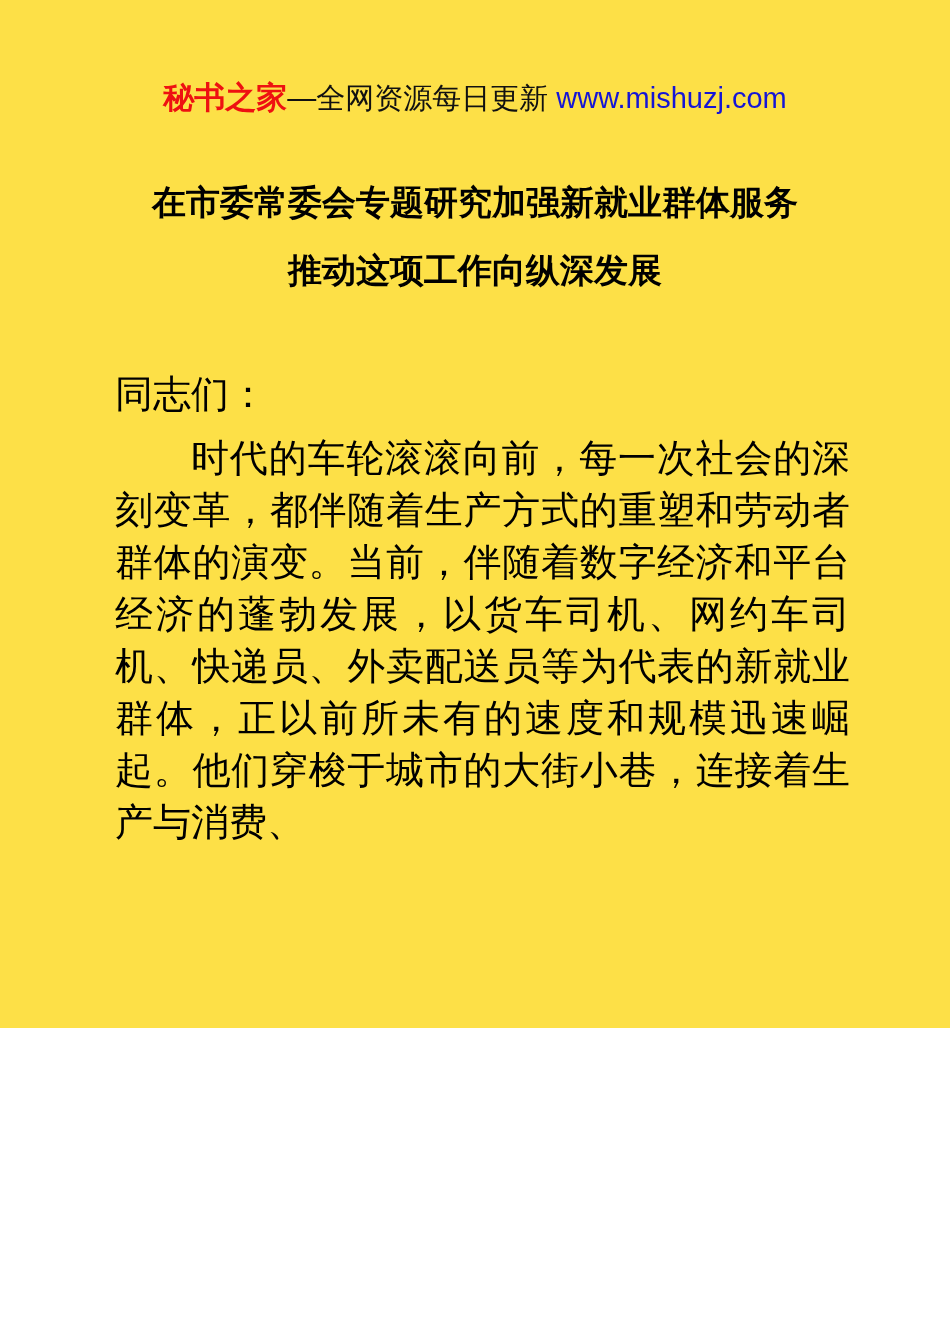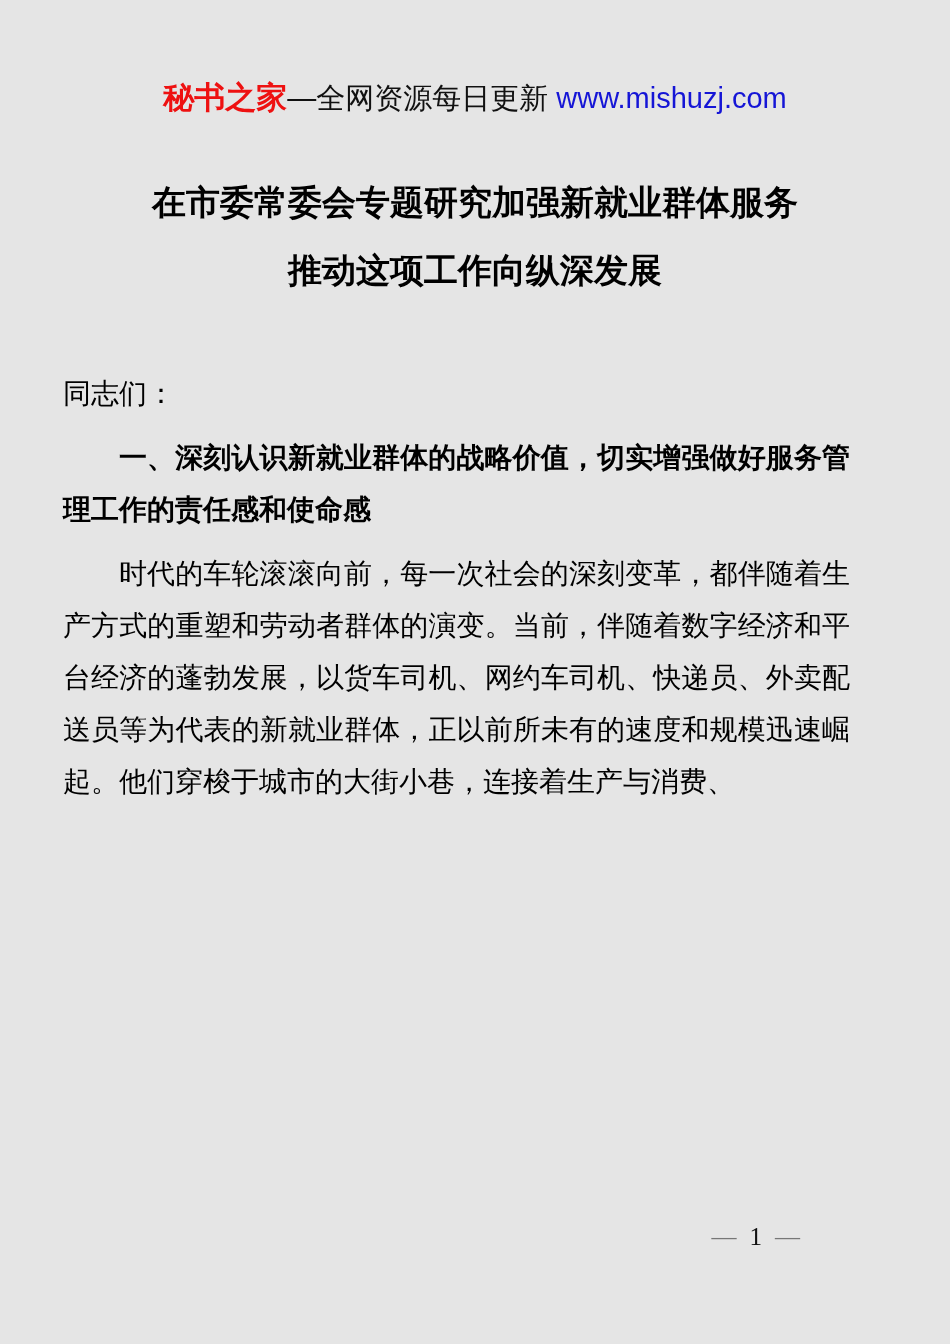--- a/index.html
+++ b/index.html
@@ -3,22 +3,22 @@
 <meta charset="utf-8">
 <style>
   html, body {
     margin: 0;
     padding: 0;
     background: #ffffff;
   }
   .page {
     position: relative;
     width: 950px;
-    height: 1344px;
-    background: #e5e5e5;
+    height: 1028px;
+    background: #fde047;
     overflow: hidden;
     font-family: "Liberation Sans", "DejaVu Sans", sans-serif;
     color: #000000;
     box-sizing: border-box;
   }
   
   .header {
     margin-top: 78px;
     text-align: center;
     font-size: 29px;
@@ -47,22 +47,22 @@
     font-weight: bold;
     line-height: 68px;
     color: #000000;
   }
   .title .title-line {
     display: block;
   }
   
   .body-text {
     margin-top: 64px;
-    padding: 0 100px 0 63px;
-    font-size: 28px;
+    padding: 0 100px 0 115px;
+    font-size: 38px;
     line-height: 52px;
     text-align: justify;
   }
   .body-text p {
     margin: 0 0 12px 0;
   }
   .body-text p.indent {
     text-indent: 2em;
   }
   .body-text p.heading {
@@ -94,19 +94,18 @@
 
   <div class="header"><span class="site">秘书之家</span><span class="tagline">—全网资源每日更新 </span><span class="url">www.mishuzj.com</span></div>
 
   <h1 class="title">
     <span class="title-line">在市委常委会专题研究加强新就业群体服务</span>
     <span class="title-line">推动这项工作向纵深发展</span>
   </h1>
 
   <div class="body-text">
     <p>同志们：</p>
-    <p class="indent heading">一、深刻认识新就业群体的战略价值，切实增强做好服务管理工作的责任感和使命感</p>
     <p class="indent">时代的车轮滚滚向前，每一次社会的深刻变革，都伴随着生产方式的重塑和劳动者群体的演变。当前，伴随着数字经济和平台经济的蓬勃发展，以货车司机、网约车司机、快递员、外卖配送员等为代表的新就业群体，正以前所未有的速度和规模迅速崛起。他们穿梭于城市的大街小巷，连接着生产与消费、</p>
   </div>
 
   <div class="footer"><span class="dash">—</span><span class="num">1</span><span class="dash">—</span></div>
 
 </div>
 
 </body></html>

